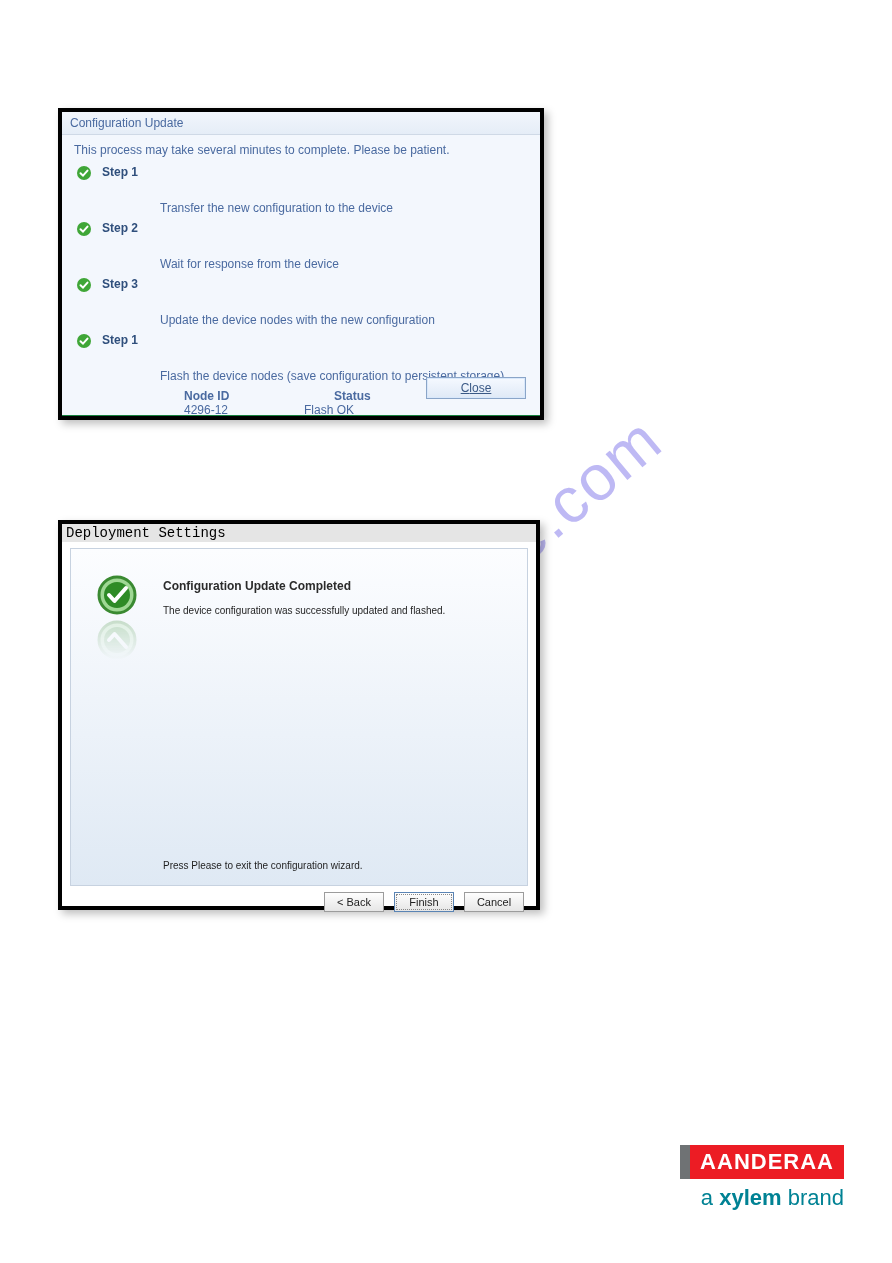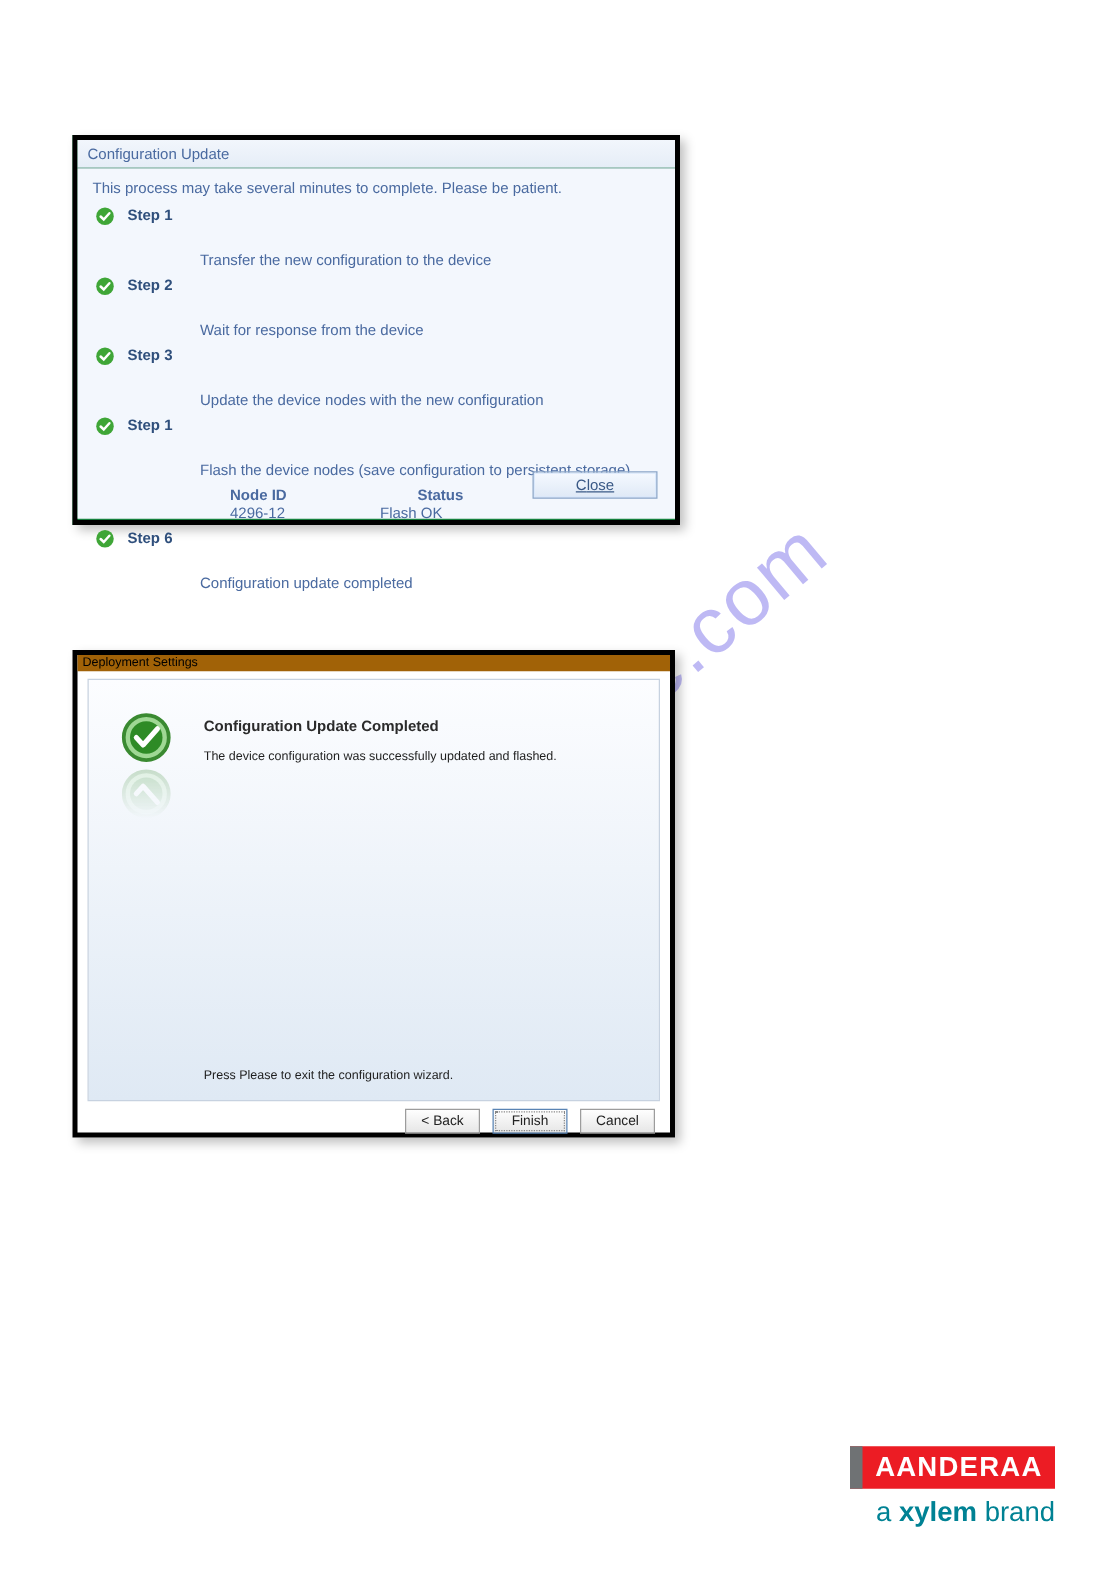--- a/index.html
+++ b/index.html
@@ -103,23 +103,24 @@
     
     .dialog2 {
       position: absolute;
       left: 58px; top: 520px;
       width: 482px; height: 390px;
       border: 4px solid #000000;
       background: #ffffff;
       box-shadow: 4px 4px 8px rgba(0,0,0,0.25);
     }
     .dialog2-title {
-      font-size: 10px;
+      font-size: 14px;
       padding: 1px 4px;
-      background: #a16207;
+      background: #e5e5e5;
+      font-family: Liberation Mono, monospace;
     }
     .dialog2-panel {
       margin: 6px 8px 0 8px;
       height: 338px;
       background: linear-gradient(#fcfdff, #dfe9f4);
       border: 1px solid #c7d2e0;
       position: relative;
       padding: 14px 10px 10px 16px;
     }
     .d2-icon-wrap {
@@ -174,21 +175,21 @@
     }
     .wiz-btn.default {
       border: 1px solid #5a84b4;
       outline: 1px dotted #888;
       outline-offset: -3px;
     }
 
     
     .brand {
       position: absolute;
-      right: 48px; bottom: 40px;
+      right: 48px; bottom: 52px;
       text-align: right;
       margin-top: 10px;
     }
     .brand-box {
       display: inline-block;
       background: #ec1c24;
       color: #ffffff;
       font-weight: bold;
       font-family: Arial, sans-serif;
       letter-spacing: 1px;
@@ -253,28 +254,20 @@
       <div class="row hdr">
         <div class="c1">Node ID</div>
         <div class="c2">Status</div>
       </div>
       <div class="row">
         <div class="c1">4296-12</div>
         <div class="c2">Flash OK</div>
       </div>
     </div>
 
-    <div class="step-row">
-      <svg class="step-check" viewBox="0 0 16 16">
-          <circle cx="8" cy="8" r="7" fill="#3fa637"></circle>
-          <path d="M4.5 8.2 L7 10.6 L11.5 5.6" stroke="#fff" stroke-width="2" fill="none" stroke-linecap="round"></path>
-        </svg>
-      <div class="step-label">Step 6</div>
-      <div class="step-desc">Configuration update completed</div>
-    </div>
 
     <button class="close-btn">
       <span>C</span><span>lose</span>
     </button>
   </div>
 </div>
 
 <div class="dialog2">
   <div class="dialog2-title">Deployment Settings</div>
   <div class="dialog2-panel">

